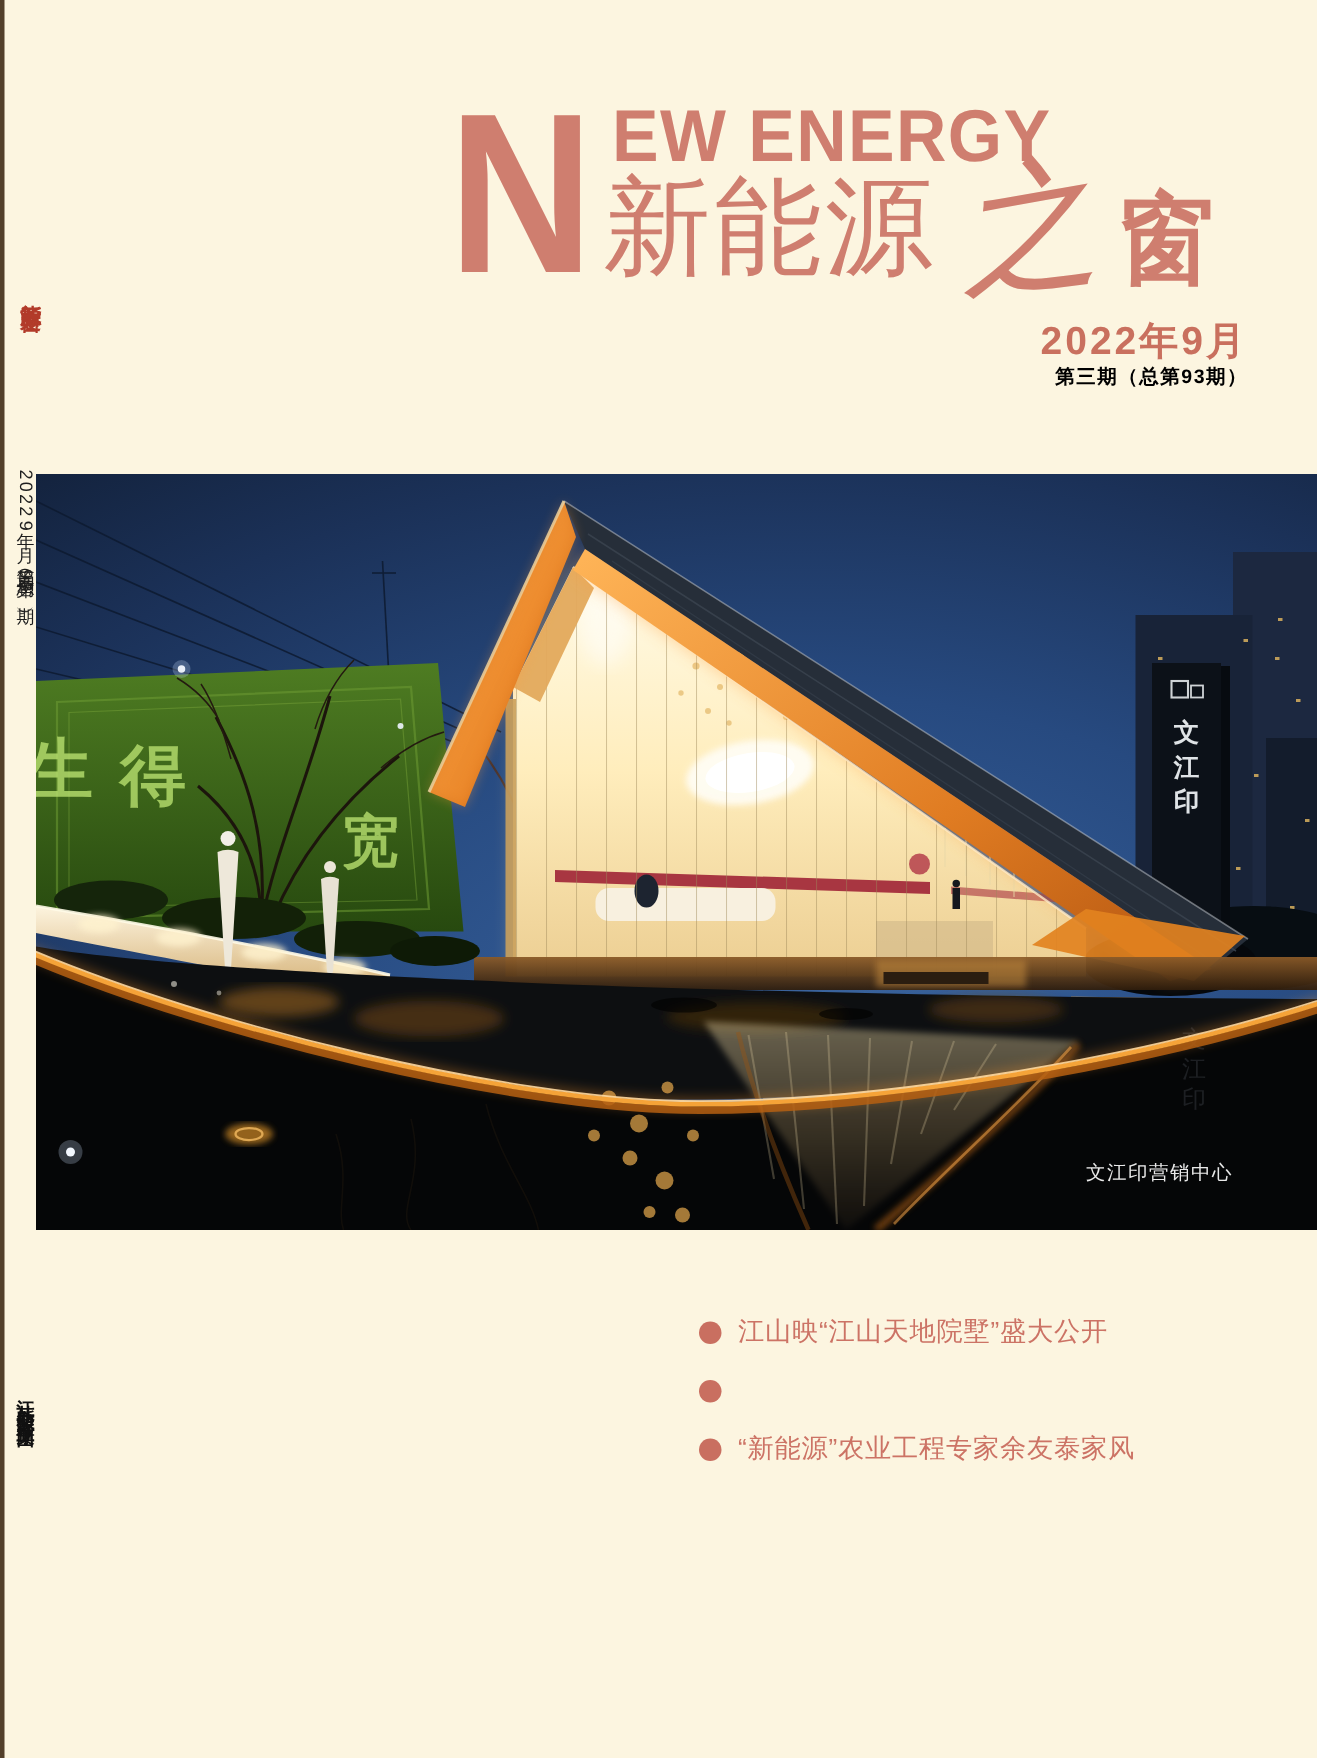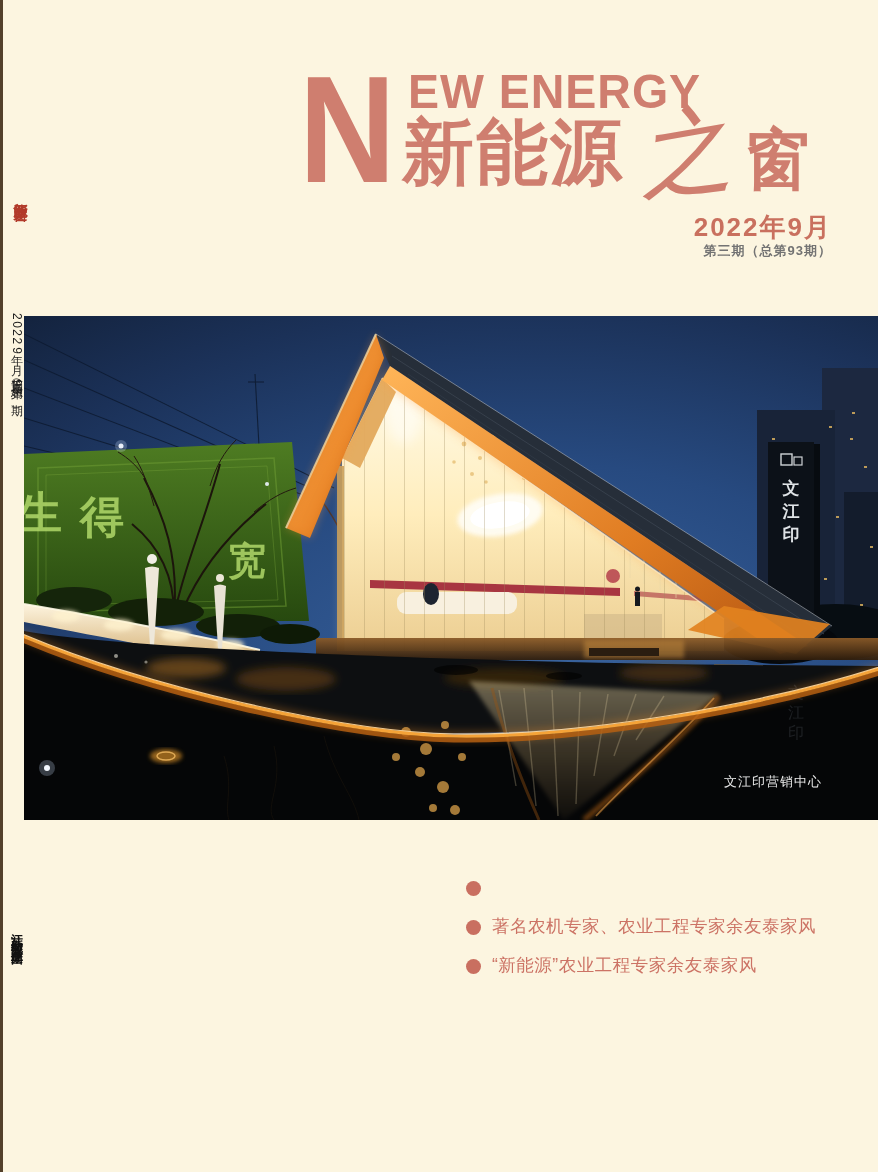--- a/index.html
+++ b/index.html
@@ -16,28 +16,28 @@
   .spine-issue{left:8px;top:313px;font-size:12px;color:#1d1d1d;letter-spacing:1.5px;}
   .spine-pub{left:8px;top:924px;font-size:12px;font-weight:bold;color:#111;
     letter-spacing:2.5px;text-orientation:upright;}
   
   .mast{position:absolute;color:#cf7e6f;}
   .n-initial{left:299px;top:53px;font-size:152px;line-height:1;font-weight:bold;
     transform:scaleX(.88);transform-origin:left top;}
   .ew-rest{left:408px;top:67px;font-size:49px;font-weight:bold;letter-spacing:1px;
     line-height:1;transform:scaleX(.95);transform-origin:left top;}
   .cn-row{left:402px;top:108px;display:flex;align-items:flex-end;}
-  .cn-main{font-size:72px;font-weight:bold;letter-spacing:2px;line-height:1;}
+  .cn-main{font-size:72px;font-weight:normal;letter-spacing:2px;line-height:1;}
   .cn-zhi{font-family:"Liberation Serif",serif;font-style:italic;font-size:94px;
     line-height:.85;margin-left:12px;transform:rotate(-10deg);position:relative;top:6px;}
   .cn-chuang{font-size:66px;font-weight:bold;line-height:1;margin-left:14px;position:relative;top:4px;}
   .date-line{right:46px;top:210px;font-size:26px;font-weight:bold;letter-spacing:2px;
     color:#c9705e;text-align:right;}
   .issue-line{right:46px;top:242px;font-size:13px;font-weight:bold;letter-spacing:1px;
-    color:#737373;text-align:right;}
+    color:#000000;text-align:right;}
   
   .photo{position:absolute;left:24px;top:316px;width:854px;height:504px;}
   .photo svg{display:block;}
   .photo text{font-family:"Liberation Sans",sans-serif;}
   
   .headlines{position:absolute;left:466px;top:879px;}
   .hl-item{display:flex;align-items:center;height:18px;margin-bottom:21px;}
   .hl-bullet{width:15px;height:15px;border-radius:50%;background:#c96f60;
     margin-right:11px;flex:0 0 auto;}
   .hl-text{font-size:17.5px;letter-spacing:.5px;color:#cc7365;line-height:1;}
@@ -334,22 +334,22 @@
     <path d="M-6,316 C120,370 320,416 430,418 C560,420 740,388 858,350" stroke="#ffd9a0" stroke-width="1.2" opacity="0.9"></path>
   </g>
 
   <text x="700" y="470" font-size="13" fill="#e9e9e9" letter-spacing="1">文江印营销中心</text>
 </svg>
 </div>
 
 <div class="headlines">
   <div class="hl-item">
     <span class="hl-bullet"></span>
+    <span class="hl-text">江山映“江山天地院墅”盛大公开</span>
   </div>
   <div class="hl-item">
     <span class="hl-bullet"></span>
-    <span class="hl-text">著名农机专家、农业工程专家余友泰家风</span>
   </div>
   <div class="hl-item">
     <span class="hl-bullet"></span>
     <span class="hl-text">“新能源”农业工程专家余友泰家风</span>
   </div>
 </div>
 
 </body></html>

